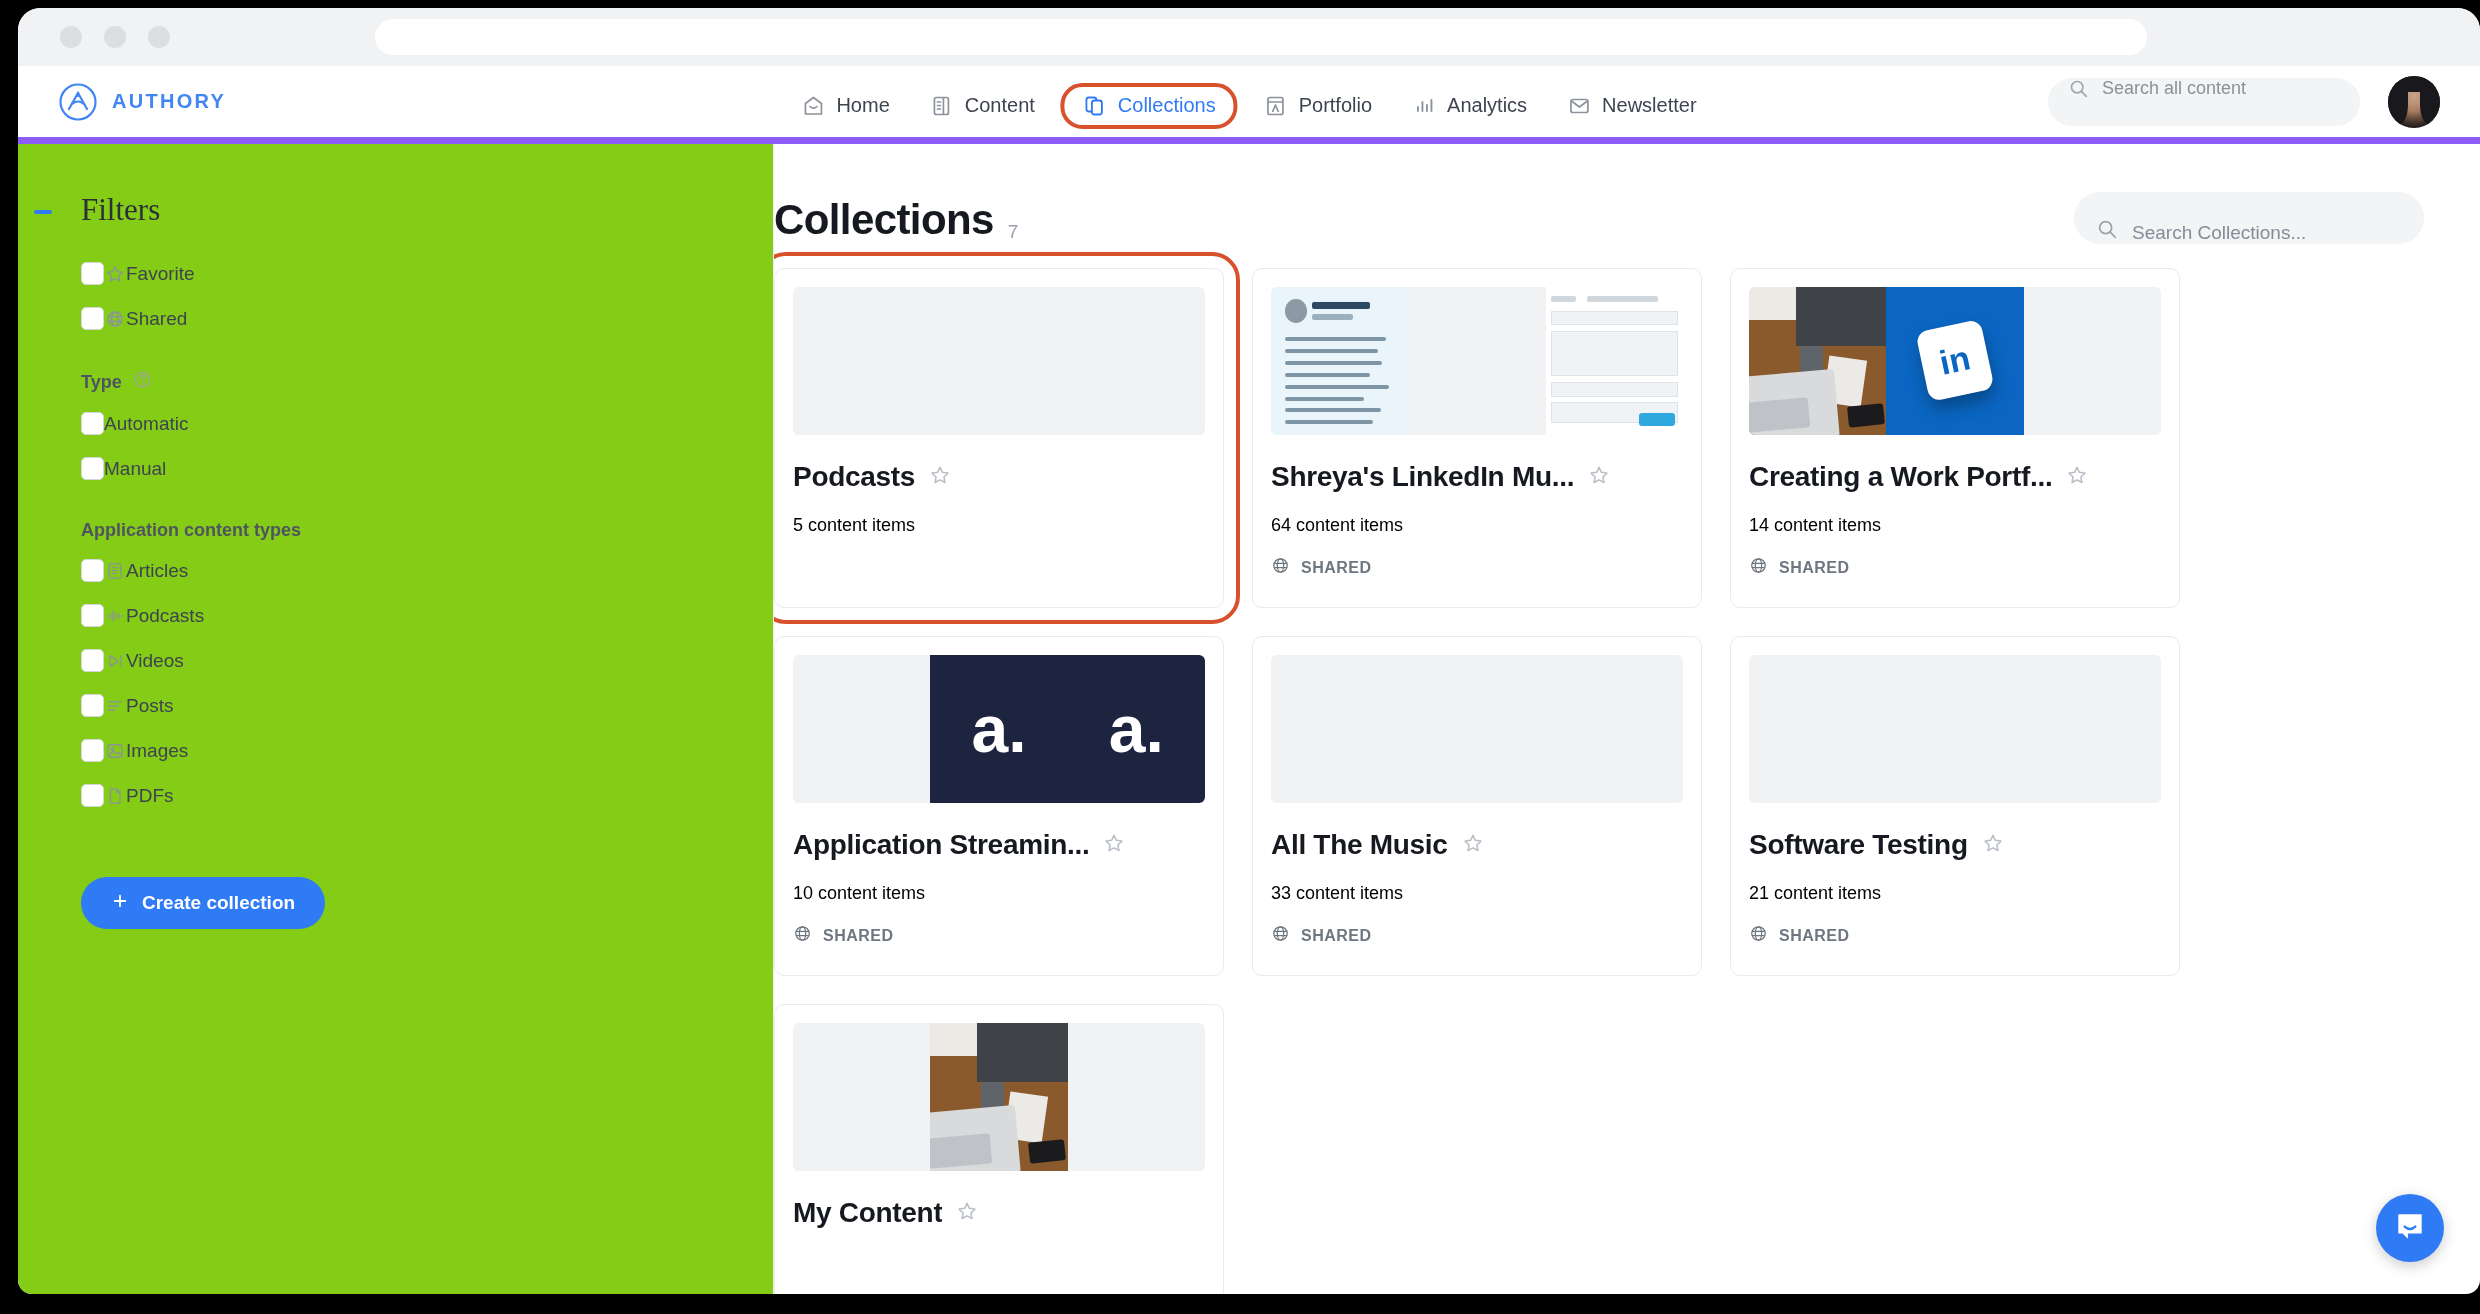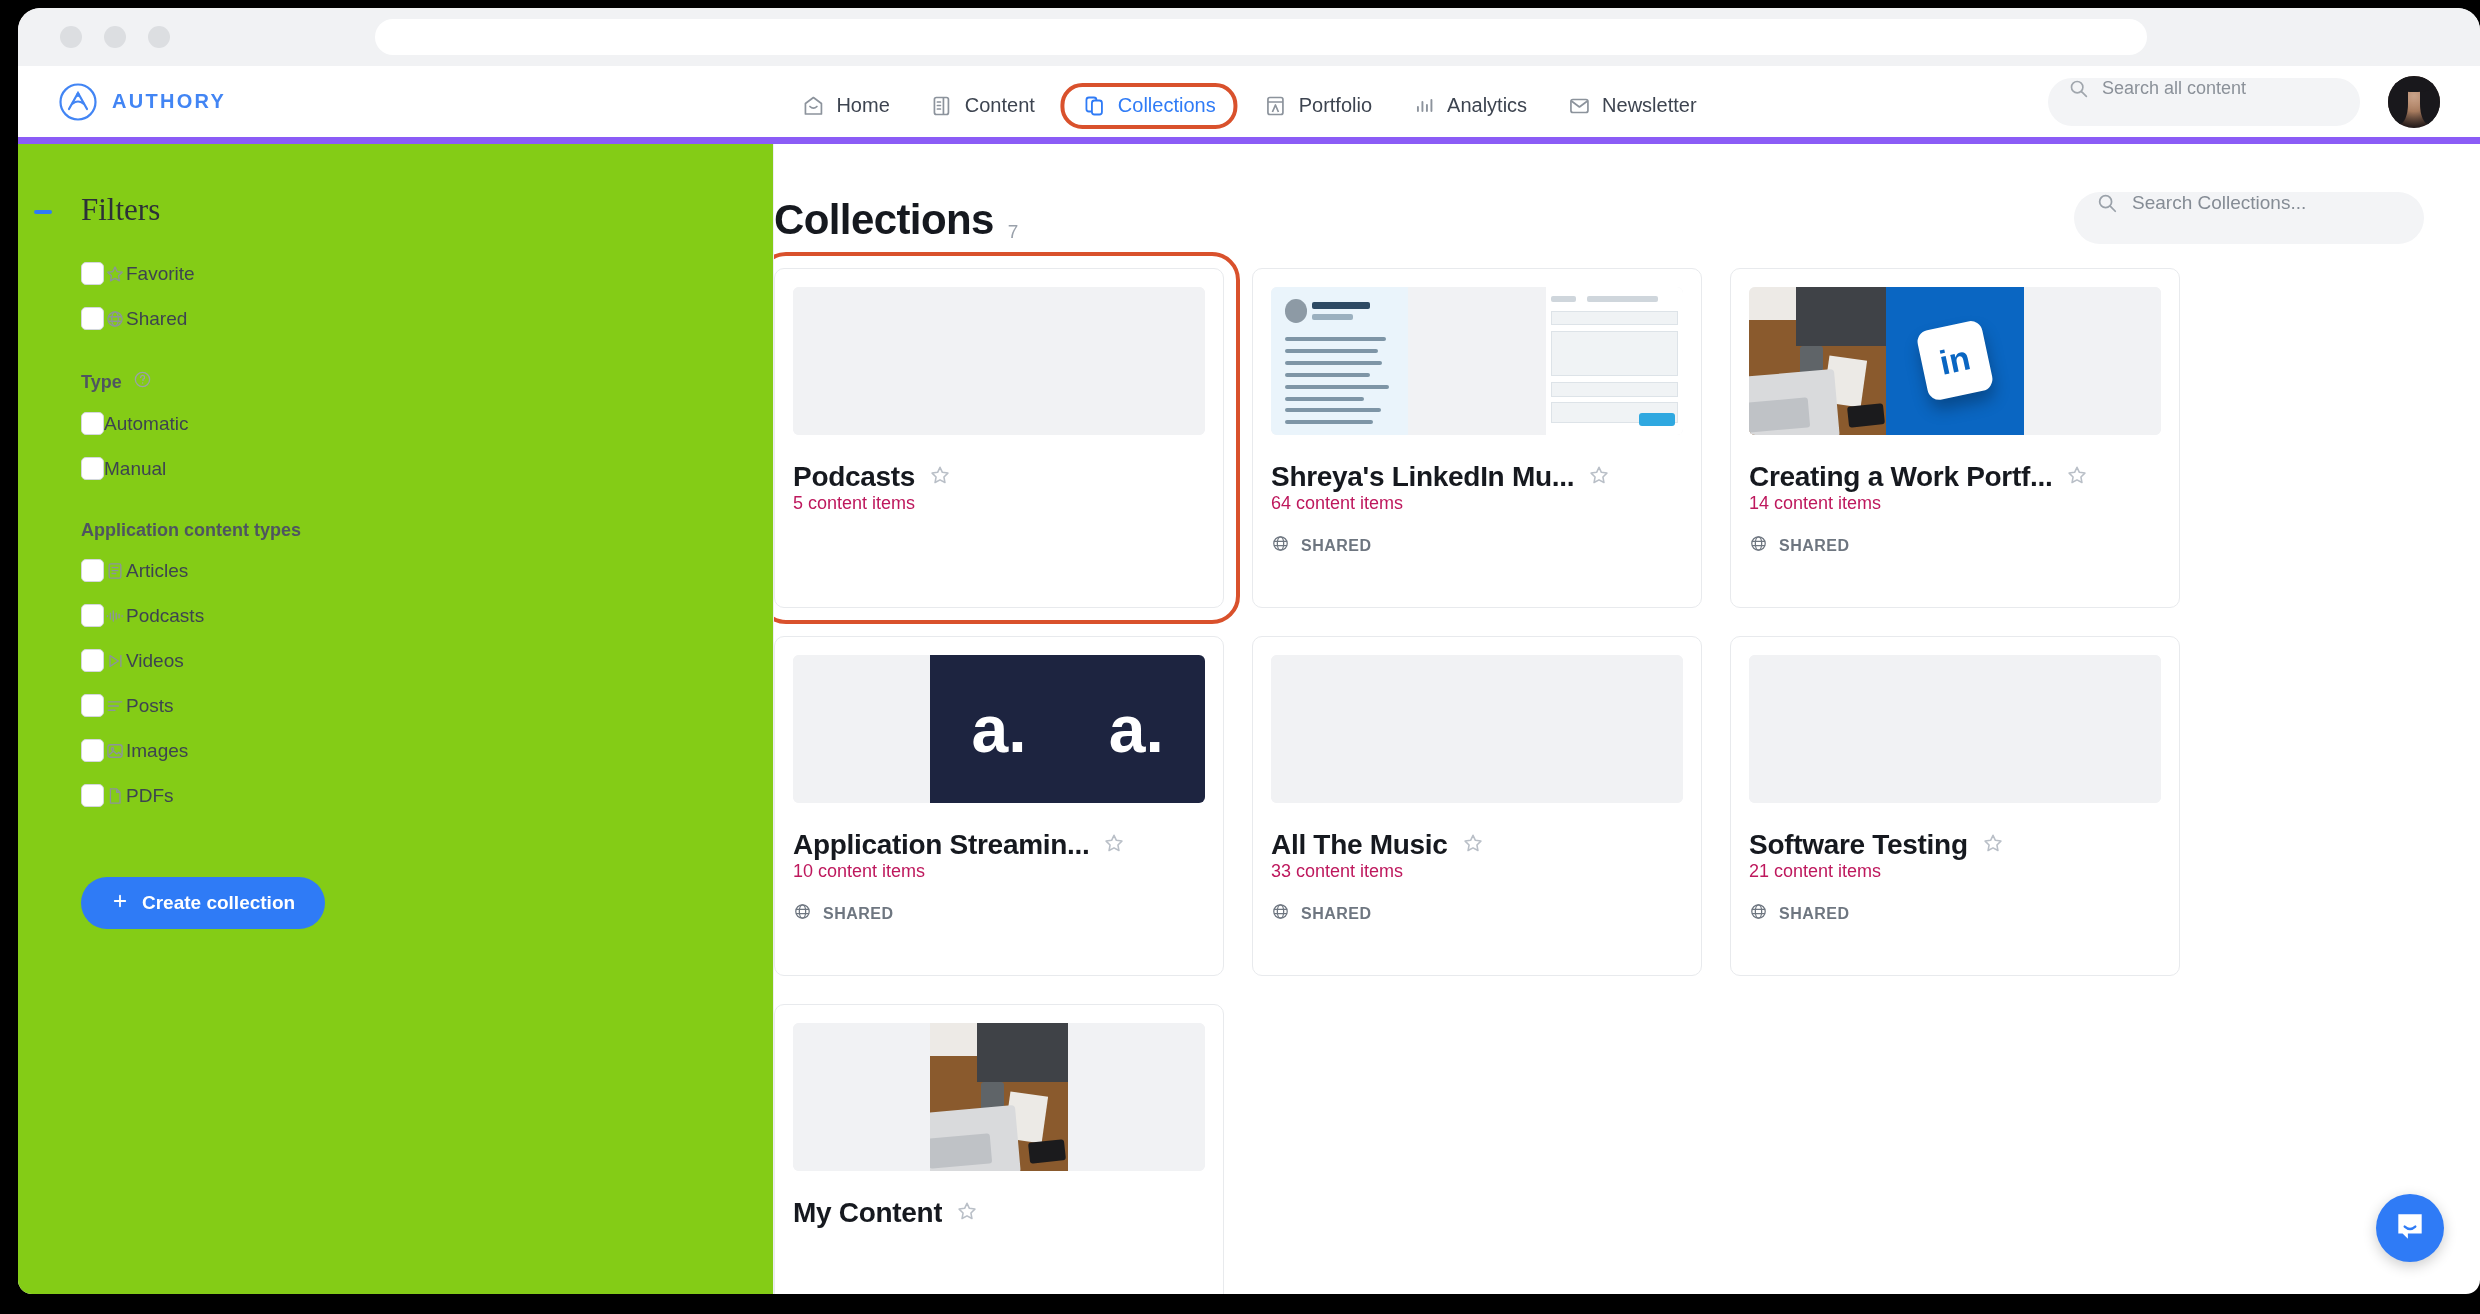--- a/index.html
+++ b/index.html
@@ -149,21 +149,21 @@
   }
   #page-title {
     margin-left: 0;
     font-size: 42px; font-weight: 700; color: #16191f; letter-spacing: -0.6px;
   }
   #page-count { margin-left: 14px; font-size: 19px; color: #9aa1ab; align-self: flex-end; margin-bottom: 9px; }
   #coll-search {
     position: absolute; right: 0; top: 4px;
     width: 350px; height: 52px;
     background: #f3f4f6; border-radius: 26px;
-    display: flex; align-items: flex-start; gap: 14px; padding: 0 22px;
+    display: flex; align-items: flex-end; gap: 14px; padding: 0 22px;
   }
   #coll-search .ph { color: #858c95; font-size: 19px; }
 
   #grid {
     display: grid;
     grid-template-columns: repeat(3, 450px);
     gap: 28px 28px;
     margin-top: 16px;
   }
   .card {
@@ -182,21 +182,21 @@
   .thumbs {
     height: 148px; border-radius: 6px; overflow: hidden;
     background: #f1f2f4; display: flex;
   }
   .thumb { flex: 1 1 0; height: 100%; background: #f1f2f4; position: relative; overflow:hidden; }
   .card-title-row { display: flex; align-items: center; gap: 14px; margin-top: 26px; }
   .card-title {
     font-size: 28px; font-weight: 700; color: #16191f; letter-spacing: -0.3px;
     white-space: nowrap; overflow: hidden;
   }
-  .card-count { font-size: 18px; color: #be185d; }
+  .card-count { margin-top: 22px; font-size: 18px; color: #000000; }
   .card-shared { margin-top: 20px; display: flex; align-items: center; gap: 11px; color: #6e7680; }
   .card-shared span { font-size: 16px; font-weight: 700; letter-spacing: .5px; }
   .star { color: #b9bfc7; flex: 0 0 auto; cursor: pointer; }
 
   
   .art-tweet { background:#eaf4fb; }
   .art-tweet .ln { position:absolute; height:4px; background:#7e95a6; border-radius:2px; left:10%; }
   .art-tweet .av { position:absolute; left:10%; top:8%; width:16%; height:16%; border-radius:50%; background:#8d9aa5; }
   .art-tweet .nm { position:absolute; left:30%; top:10%; width:42%; height:5%; background:#2e4a63; border-radius:2px;}
   .art-tweet .nm2{ position:absolute; left:30%; top:18%; width:30%; height:4%; background:#9bb0bf; border-radius:2px;}

